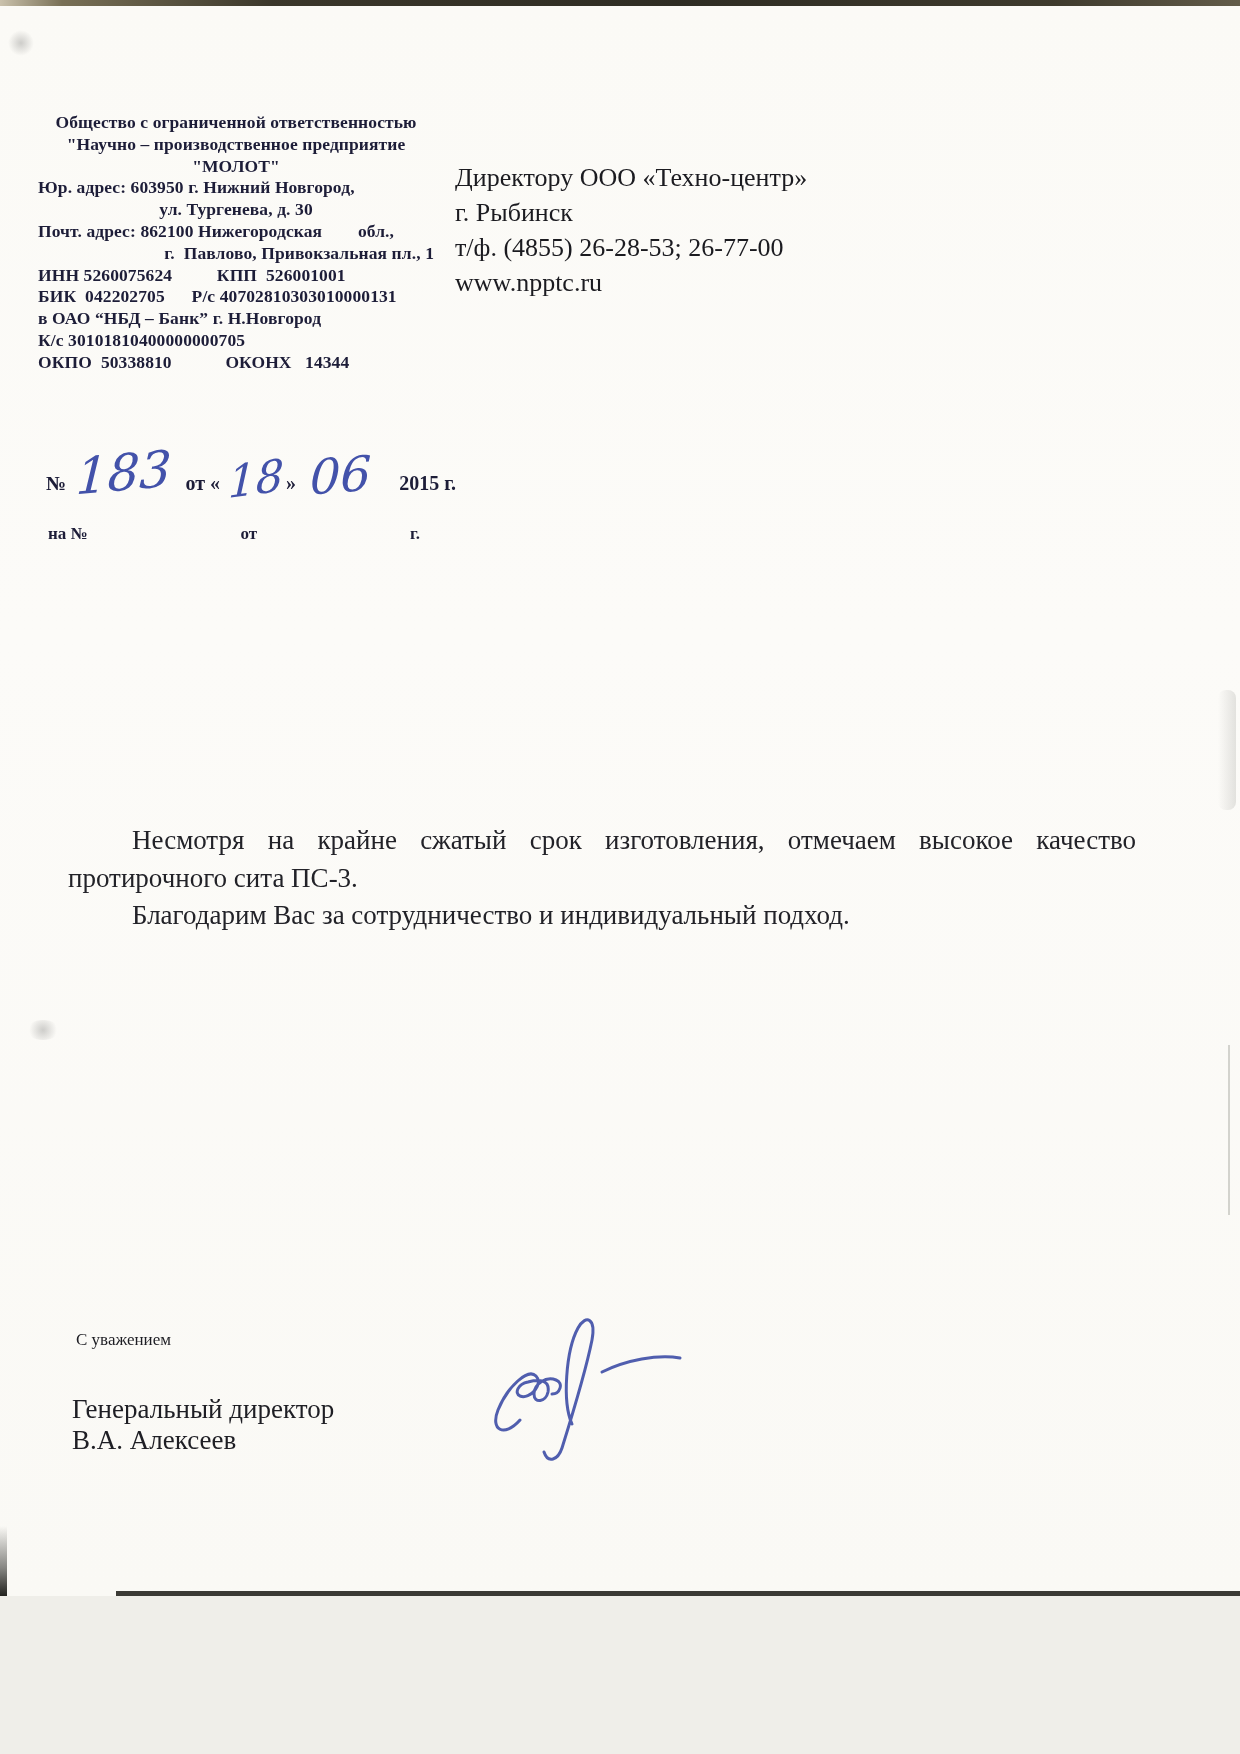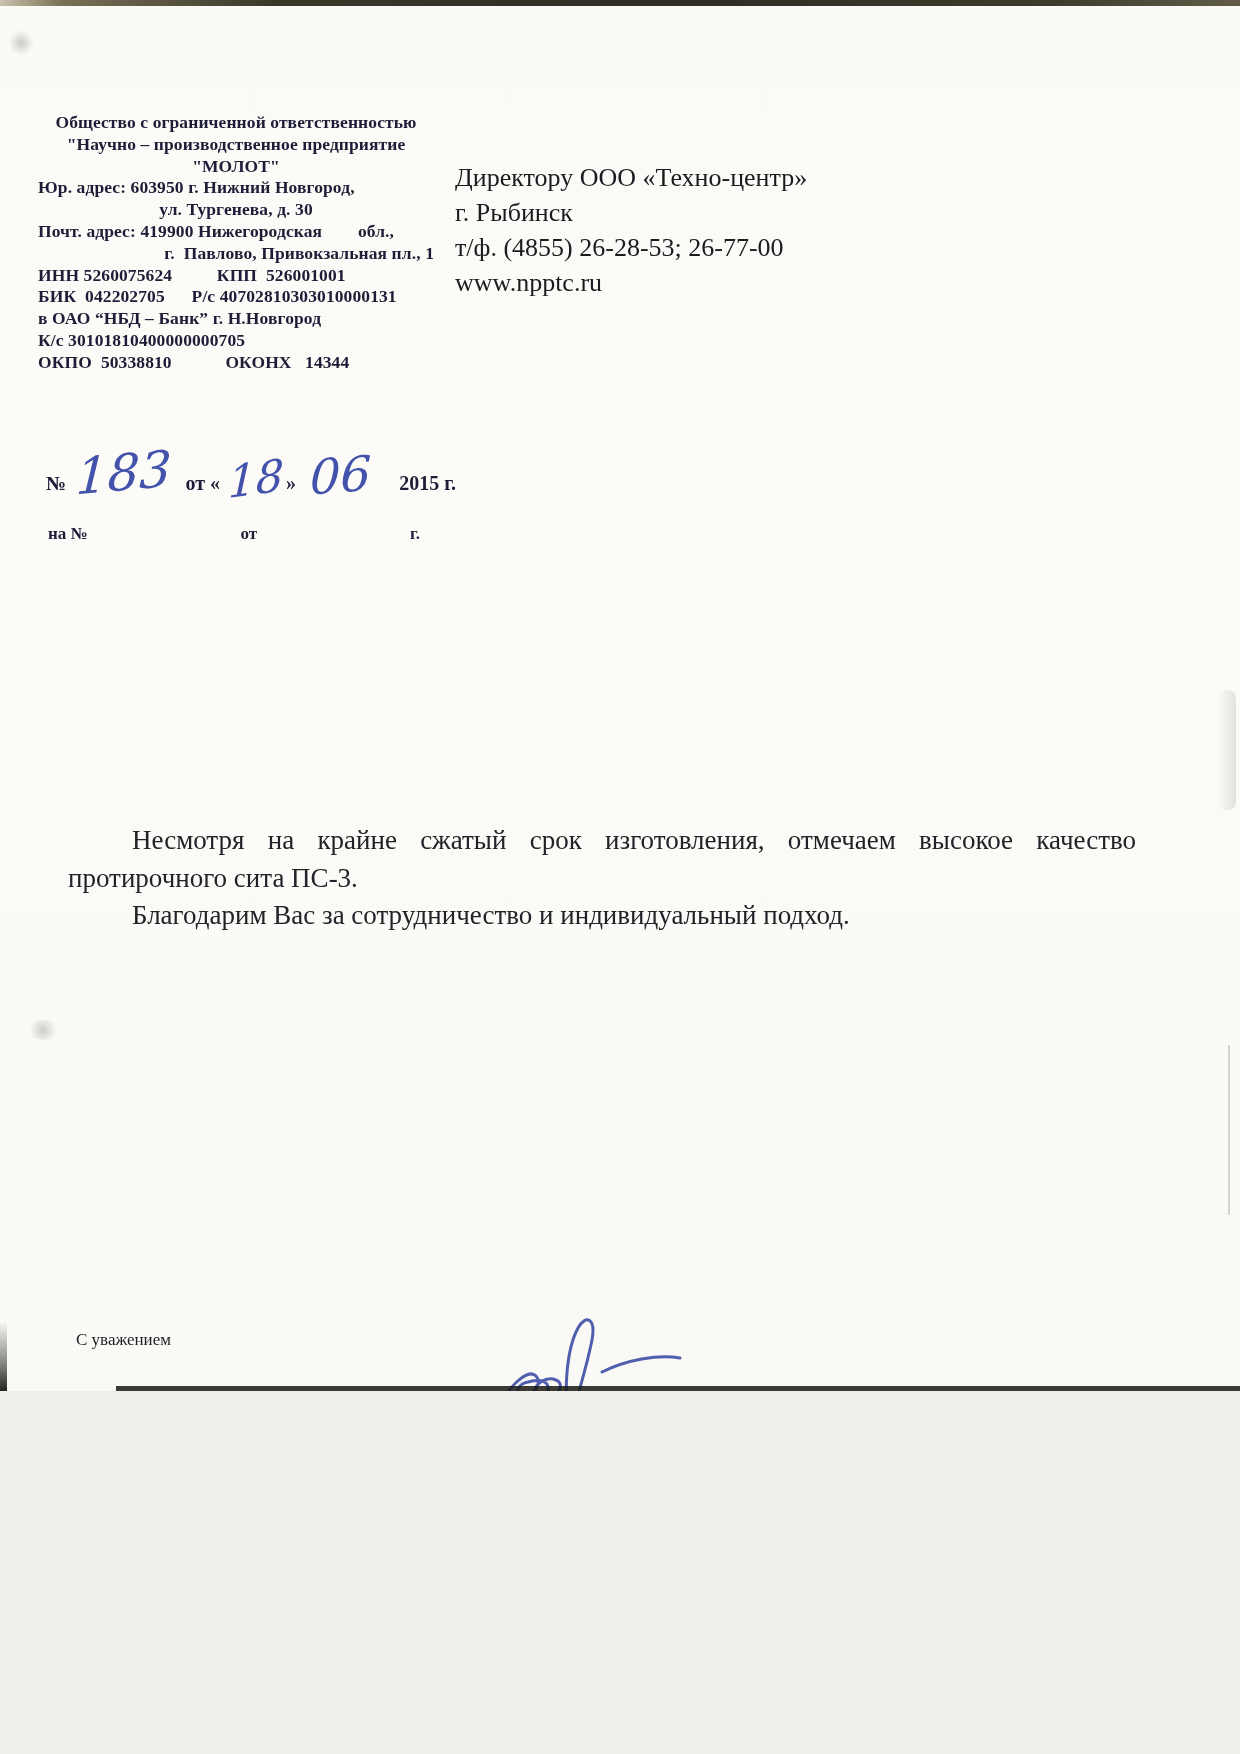--- a/index.html
+++ b/index.html
@@ -3,21 +3,21 @@
 <meta charset="utf-8">
 <style>
   html,body{margin:0;padding:0;}
   body{
     width:1240px;height:1754px;
     background:#efeee9;
     font-family:"Liberation Serif","DejaVu Serif",serif;
   }
   .paper{
     position:relative;
-    width:1240px;height:1391px;
+    width:1240px;height:1596px;
     background:linear-gradient(180deg,#fbfaf6 0%,#fcfbf8 40%,#faf9f5 100%);
     overflow:hidden;
     color:#22222a;
   }
   
   .scan-top{
     position:absolute;top:0;left:0;right:0;height:6px;
     background:linear-gradient(90deg,#c6bda6 0%,#6d6448 5%,#2a2619 22%,#1d1b11 55%,#2e2a1c 85%,#554e3a 100%);
     opacity:.92;
   }
@@ -121,21 +121,21 @@
 
   <div class="scan-top"></div>
   <div class="smudge b"></div>
 
   <div class="letterhead">
     <div class="lh-line lh-center">Общество с ограниченной ответственностью</div>
     <div class="lh-line lh-center">"Научно – производственное предприятие</div>
     <div class="lh-line lh-center">"МОЛОТ"</div>
     <div class="lh-line">Юр. адрес: 603950 г. Нижний Новгород,</div>
     <div class="lh-line lh-center">ул. Тургенева, д. 30</div>
-    <div class="lh-line">Почт. адрес: 419900 Нижегородская        обл.,</div>
+    <div class="lh-line">Почт. адрес: 862100 Нижегородская        обл.,</div>
     <div class="lh-line lh-right">г.  Павлово, Привокзальная пл., 1</div>
     <div class="lh-line">ИНН 5260075624          КПП  526001001</div>
     <div class="lh-line">БИК  042202705      Р/с 40702810303010000131</div>
     <div class="lh-line">в ОАО “НБД – Банк” г. Н.Новгород</div>
     <div class="lh-line">К/с 30101810400000000705</div>
     <div class="lh-line">ОКПО  50338810            ОКОНХ   14344</div>
   </div>
 
   <div class="recipient">
     <div>Директору ООО «Техно-центр»</div>

